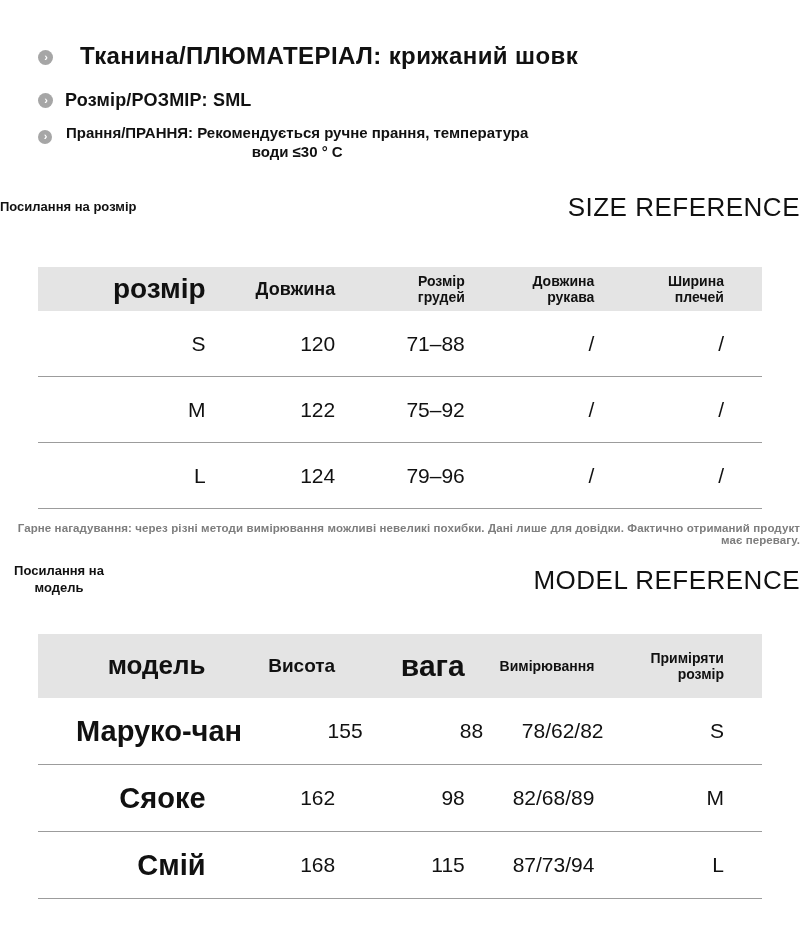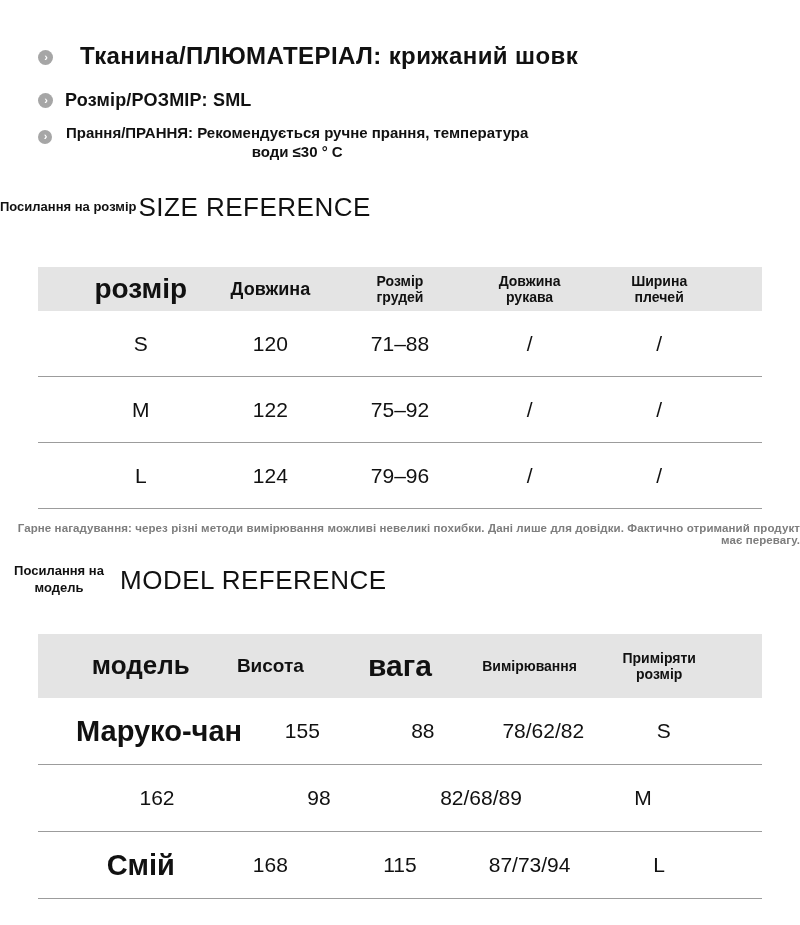--- a/index.html
+++ b/index.html
@@ -42,21 +42,21 @@
   }
   .feat-3 .bullet { width:14px; height:14px; margin-top:6px; }
   .feat-3 .feat-text-block { margin-left:14px; text-align:center; }
   .feat-3 .line {
     font-size:15px; font-weight:bold; line-height:1.25;
     display:block;
   }
 
   
   .sec-head {
-    display:flex; justify-content:flex-start; align-items:center;
+    display:flex; justify-content:space-between; align-items:center;
     gap:2px;
   }
   .size-head { margin-top:31px; }
   .model-head { margin-top:17px; }
   .sub {
     font-size:13px; font-weight:bold; line-height:1.3;
     text-align:center;
   }
   .sub.one-line { white-space:nowrap; }
   .sub.two-line { display:inline-block; max-width:118px; }
@@ -69,21 +69,21 @@
   .table { margin:0 38px; }
   .t1 { margin-top:44px; }
   .t2 { margin-top:37px; }
   .thead {
     background:#e4e4e4;
     display:flex; align-items:center;
     padding:0 38px;
   }
   .t1 .thead { height:44px; }
   .t2 .thead { height:64px; }
-  .col { flex:1; text-align:center; }
+  .col { flex:1; text-align:right; }
   .hwrap { display:inline-block; line-height:1.15; }
 
   .t1 .h0 .hwrap { font-size:28px; font-weight:bold; }
   .t1 .h1 .hwrap { font-size:18px; font-weight:bold; }
   .t1 .h2 .hwrap, .t1 .h3 .hwrap, .t1 .h4 .hwrap
       { font-size:14px; font-weight:bold; max-width:92px; }
 
   .t2 .h0 .hwrap { font-size:26px; font-weight:bold; }
   .t2 .h1 .hwrap { font-size:19px; font-weight:bold; }
   .t2 .h2 .hwrap { font-size:30px; font-weight:bold; }
@@ -194,20 +194,21 @@
     <div class="trow">
       <div class="col c0">Маруко-чан</div>
       <div class="col">155</div>
       <div class="col">88</div>
       <div class="col">78/62/82</div>
       <div class="col">S</div>
     </div>
     <div class="divider"></div>
 
     <div class="trow">
+      <div class="col c0">Сяоке</div>
       <div class="col">162</div>
       <div class="col">98</div>
       <div class="col">82/68/89</div>
       <div class="col">M</div>
     </div>
     <div class="divider"></div>
 
     <div class="trow">
       <div class="col c0">Смій</div>
       <div class="col">168</div>

